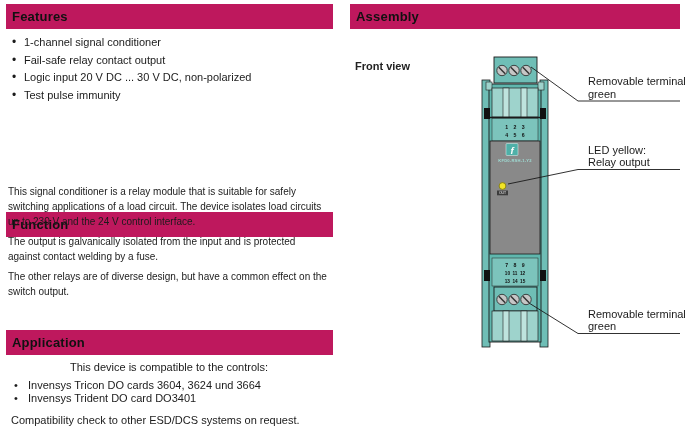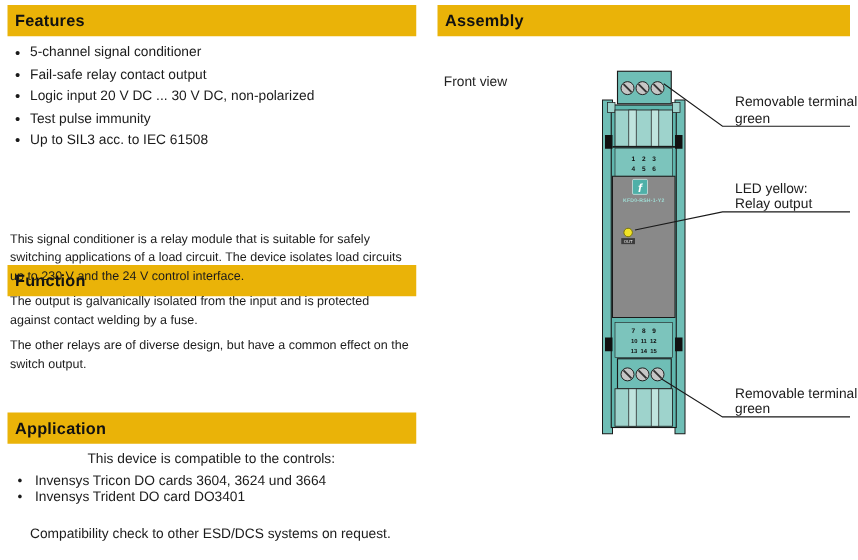--- a/index.html
+++ b/index.html
@@ -5,42 +5,42 @@
   html,body{margin:0;padding:0;}
   body{
     width:686px;height:448px;position:relative;background:#ffffff;
     font-family:"Liberation Sans","DejaVu Sans",sans-serif;color:#1b1b1b;
     overflow:hidden;
   }
   .col{position:absolute;top:0;}
   .col-left{left:6px;width:327px;}
   .col-right{left:350px;width:330px;}
   .bar{
-    position:absolute;left:0;width:100%;height:25px;background:#eab308;
+    position:absolute;left:0;width:100%;height:25px;background:#be185d;
     font-size:13px;font-weight:bold;color:#111;line-height:25px;
     padding-left:6px;box-sizing:border-box;letter-spacing:.2px;
   }
   .features-list{
     position:absolute;top:34px;left:0;margin:0;padding:0 0 0 18px;
     font-size:11px;line-height:17.5px;list-style:none;
   }
   .features-list li{position:relative;}
   .features-list li::before{
     content:"\2022";position:absolute;left:-12px;top:0;font-size:12px;
   }
   .func-text{position:absolute;top:184px;left:2px;width:322px;font-size:10px;line-height:15px;}
   .func-text p{margin:0 0 5px 0;}
   .app-block{position:absolute;top:361px;left:2px;width:322px;font-size:11px;line-height:13px;}
   .app-intro{margin:0 0 5px 0;text-align:center;}
   .app-list{margin:0 0 9px 0;padding:0 0 0 20px;list-style:none;}
   .app-list li{position:relative;}
   .app-list li::before{content:"\2022";position:absolute;left:-14px;top:0;}
-  .app-note{margin:16px;}
+  .app-note{margin:3px;}
   .front-view{
-    position:absolute;left:5px;top:60px;font-size:11px;font-weight:normal;color:#222;
+    position:absolute;left:5px;top:60px;font-size:11px;font-weight:bold;color:#222;
   }
   .figure-wrap{position:absolute;left:440px;top:50px;width:246px;height:310px;}
   .figure-wrap svg{display:block;}
   svg text{font-family:"Liberation Sans","DejaVu Sans",sans-serif;}
   .ann-text{font-size:11px;fill:#1b1b1b;}
   .panel-num{font-size:5.2px;font-weight:bold;fill:#111;text-anchor:middle;word-spacing:4px;}
   .panel-num-sm{font-size:4.7px;font-weight:bold;fill:#111;text-anchor:middle;word-spacing:1.2px;}
   .model-label{font-size:4.1px;font-weight:bold;fill:#9fdcd4;text-anchor:middle;letter-spacing:.2px;}
   .logo-glyph{font-size:9.5px;font-style:italic;font-weight:bold;fill:#ffffff;text-anchor:middle;}
   .led-label{font-size:3.4px;fill:#efefef;text-anchor:middle;}
@@ -49,25 +49,24 @@
 </head>
 <body>
 
 <div class="col col-left">
 
   <div class="bar" style="top:4px;">
     <span>Features</span>
   </div>
 
   <ul class="features-list">
-    <li>5-channel signal conditioner</li>
+    <li>1-channel signal conditioner</li>
     <li>Fail-safe relay contact output</li>
     <li>Logic input 20 V DC ... 30 V DC, non-polarized</li>
     <li>Test pulse immunity</li>
-    <li>Up to SIL3 acc. to IEC 61508</li>
   </ul>
 
   <div class="bar" style="top:168px;margin-top:44px;">
     <span>Function</span>
   </div>
 
   <div class="func-text">
     <p>This signal conditioner is a relay module that is suitable for safely switching applications of a load circuit. The device isolates load circuits up to 230 V and the 24 V control interface.</p>
     <p>The output is galvanically isolated from the input and is protected against contact welding by a fuse.</p>
     <p>The other relays are of diverse design, but have a common effect on the switch output.</p>

